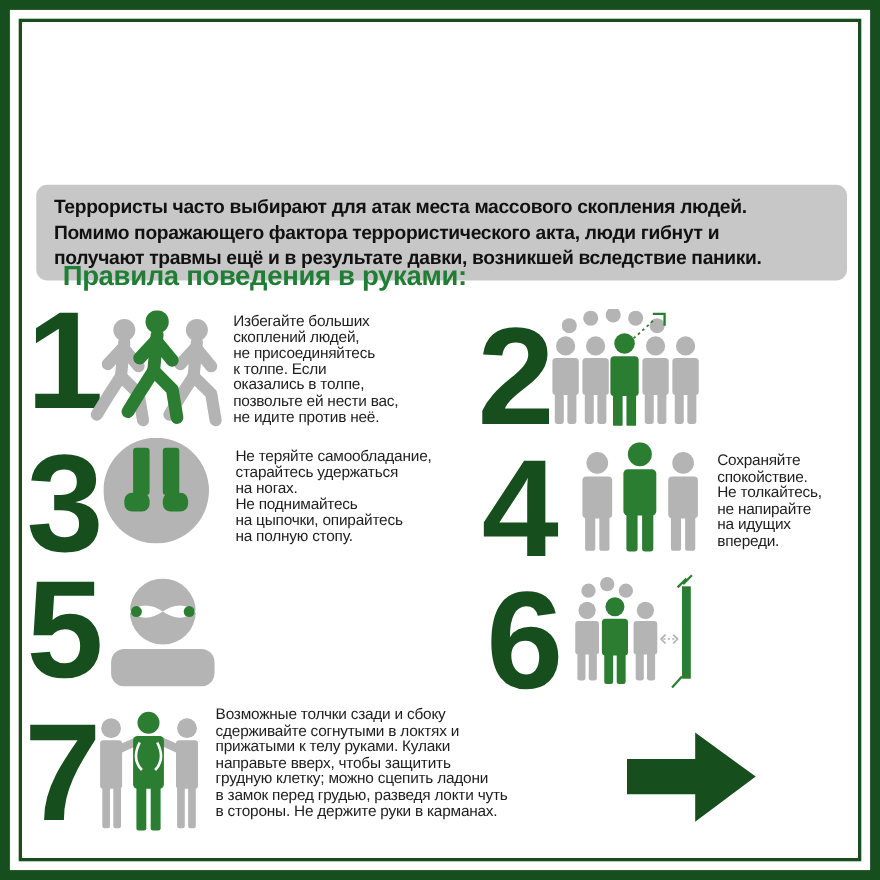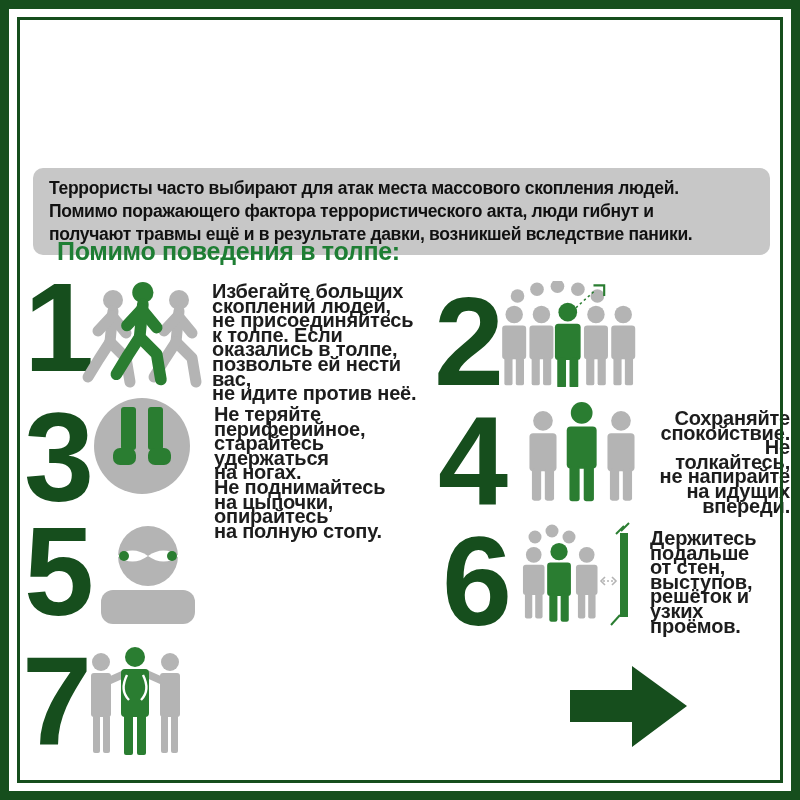--- a/index.html
+++ b/index.html
@@ -21,27 +21,27 @@
 
   .title{left:40px;top:28px;font-size:53px;line-height:57px;font-weight:700;
          letter-spacing:-1px;color:var(--dark-green);}
   .intro{left:33px;top:144px;width:737px;box-sizing:border-box;background:var(--box-bg);
          border-radius:10px;padding:9px 16px;font-size:17.5px;line-height:23px;
          font-weight:700;letter-spacing:-0.3px;color:#111;margin-top:24px;}
   .heading{left:57px;top:237px;font-size:25px;font-weight:700;letter-spacing:-0.3px;
            color:var(--heading-green);}
 
   .num{font-size:126px;line-height:100px;font-weight:700;color:var(--dark-green);}
-  .item-text{font-size:20px;line-height:14.6px;font-weight:700;letter-spacing:-0.2px;
+  .item-text{font-size:14px;line-height:14.6px;font-weight:400;letter-spacing:-0.2px;
              color:var(--text-color);}
 
   .n1{left:24px;top:278px;} .i1{left:80px;top:282px;}  .t1{left:212px;top:284px;width:205px;}
   .n2{left:434px;top:292px;} .i2{left:500px;top:281px;} .t2{left:652px;top:289px;width:138px;}
   .n3{left:24px;top:408px;}  .i3{left:94px;top:398px;}  .t3{left:214px;top:407px;width:215px;}
-  .n4{left:438px;top:412px;} .i4{left:527px;top:402px;} .t4{left:652px;top:411px;width:138px;text-align:right;}
+  .n4{left:438px;top:412px;} .i4{left:527px;top:402px;} .t4{left:652px;top:411px;width:138px;}
   .n5{left:24px;top:522px;}  .i5{left:99px;top:526px;}  .t5{left:214px;top:529px;width:205px;}
   .n6{left:442px;top:532px;} .i6{left:520px;top:522px;} .t6{left:650px;top:531px;width:140px;}
   .n7{left:22px;top:652px;}  .i7{left:88px;top:645px;}  .t7{left:196px;top:642px;width:345px;}
   .arrow-box{left:570px;top:660px;}
 
   
   .c-gray{color:var(--icon-gray);}
   .c-green{color:var(--icon-green);}
   #gp circle,#gp rect{fill:currentColor;}
   #gw path{stroke:currentColor;stroke-width:11;fill:none;stroke-linecap:round;stroke-linejoin:round;}
@@ -77,21 +77,21 @@
 
 <div class="poster">
   <div class="frame-outer"></div>
   <div class="frame-inner"></div>
 
 
   <div class="abs intro pre">Террористы часто выбирают для атак места массового скопления людей.
 Помимо поражающего фактора террористического акта, люди гибнут и
 получают травмы ещё и в результате давки, возникшей вследствие паники.</div>
 
-  <div class="abs heading">Помимо поведения в толпе:</div>
+  <div class="abs heading">Правила поведения в руками:</div>
 
   <div class="abs num n1">1</div>
   <svg class="abs i1" width="128" height="112" viewBox="0 0 128 112">
     <use href="#gw" class="c-gray" transform="translate(2,8)"></use>
     <use href="#gw" class="c-gray" transform="translate(68,8)"></use>
     <use href="#gw" class="c-green" transform="translate(30,0) scale(1.06)"></use>
   </svg>
   <div class="abs item-text pre t1">Избегайте больших
 скоплений людей,
 не присоединяйтесь
@@ -117,21 +117,21 @@
   </svg>
 
   <div class="abs num n3">3</div>
   <svg class="abs i3" width="96" height="96" viewBox="0 0 96 96">
     <circle class="fill-gray" cx="48" cy="48" r="48"></circle>
     <rect class="fill-green" x="27" y="9" width="15" height="43" rx="3"></rect>
     <rect class="fill-green" x="54" y="9" width="15" height="43" rx="3"></rect>
     <rect class="fill-green" x="19" y="50" width="23" height="17" rx="7"></rect>
     <rect class="fill-green" x="54" y="50" width="23" height="17" rx="7"></rect>
   </svg>
-  <div class="abs item-text pre t3">Не теряйте периферийное,
+  <div class="abs item-text pre t3">Не теряйте самообладание,
 старайтесь удержаться
 на ногах.
 Не поднимайтесь
 на цыпочки, опирайтесь
 на полную стопу.</div>
 
   <div class="abs num n4">4</div>
   <svg class="abs i4" width="110" height="102" viewBox="0 0 110 102">
     <use href="#gp" class="c-gray" transform="translate(0,9) scale(1.23)"></use>
     <use href="#gp" class="c-gray" transform="translate(78,9) scale(1.23)"></use>
@@ -163,26 +163,20 @@
     <use href="#gp" class="c-gray" transform="translate(54,21) scale(0.98)"></use>
     <use href="#gp" class="c-green" transform="translate(25,17) scale(1.08)"></use>
     <line class="stroke-gray" x1="83" y1="55" x2="94" y2="55" stroke-width="1.4" stroke-dasharray="2 2"></line>
     <path class="stroke-gray" d="M85 51 l-4 4 l4 4" stroke-width="1.6"></path>
     <path class="stroke-gray" d="M92 51 l4 4 l-4 4" stroke-width="1.6"></path>
     <rect class="fill-green" x="100" y="7" width="8" height="84"></rect>
     <path class="stroke-green" d="M101 5 L109 -3" stroke-width="2"></path>
     <path class="stroke-green" d="M96 8 L104 0" stroke-width="2"></path>
     <path class="stroke-green" d="M100 89 L91 99" stroke-width="2"></path>
   </svg>
-  <div class="abs item-text pre t6">Держитесь
-подальше
-от стен,
-выступов,
-решёток и
-узких проёмов.</div>
 
   <div class="abs num n7">7</div>
   <svg class="abs i7" width="96" height="112" viewBox="0 0 96 112">
     <g class="fill-gray">
       <circle cx="13" cy="17" r="9"></circle>
       <rect x="3" y="28" width="20" height="44" rx="3"></rect>
       <path d="M20 32 L38 24 L41 31 L23 39 Z"></path>
       <rect x="5" y="70" width="7" height="38" rx="2"></rect>
       <rect x="15" y="70" width="7" height="38" rx="2"></rect>
       <circle cx="82" cy="17" r="9"></circle>
@@ -193,17 +187,24 @@
     </g>
     <g class="fill-green">
       <circle cx="47" cy="12" r="10"></circle>
       <rect x="33" y="24" width="28" height="48" rx="4"></rect>
       <rect x="36" y="70" width="9" height="40" rx="2"></rect>
       <rect x="49" y="70" width="9" height="40" rx="2"></rect>
     </g>
     <path class="stroke-white" d="M39 30 C34 40 35 49 41 55" stroke-width="2.4"></path>
     <path class="stroke-white" d="M55 30 C60 40 59 49 53 55" stroke-width="2.4"></path>
   </svg>
+  <div class="abs item-text pre t7">Возможные толчки сзади и сбоку
+сдерживайте согнутыми в локтях и
+прижатыми к телу руками. Кулаки
+направьте вверх, чтобы защитить
+грудную клетку; можно сцепить ладони
+в замок перед грудью, разведя локти чуть
+в стороны. Не держите руки в карманах.</div>
 
   <svg class="abs arrow-box" width="120" height="93" viewBox="0 0 120 93">
     <path class="fill-dark" d="M0 30 H62 V6 L117 46 L62 87 V62 H0 Z"></path>
   </svg>
 </div>
 
 </body></html>

